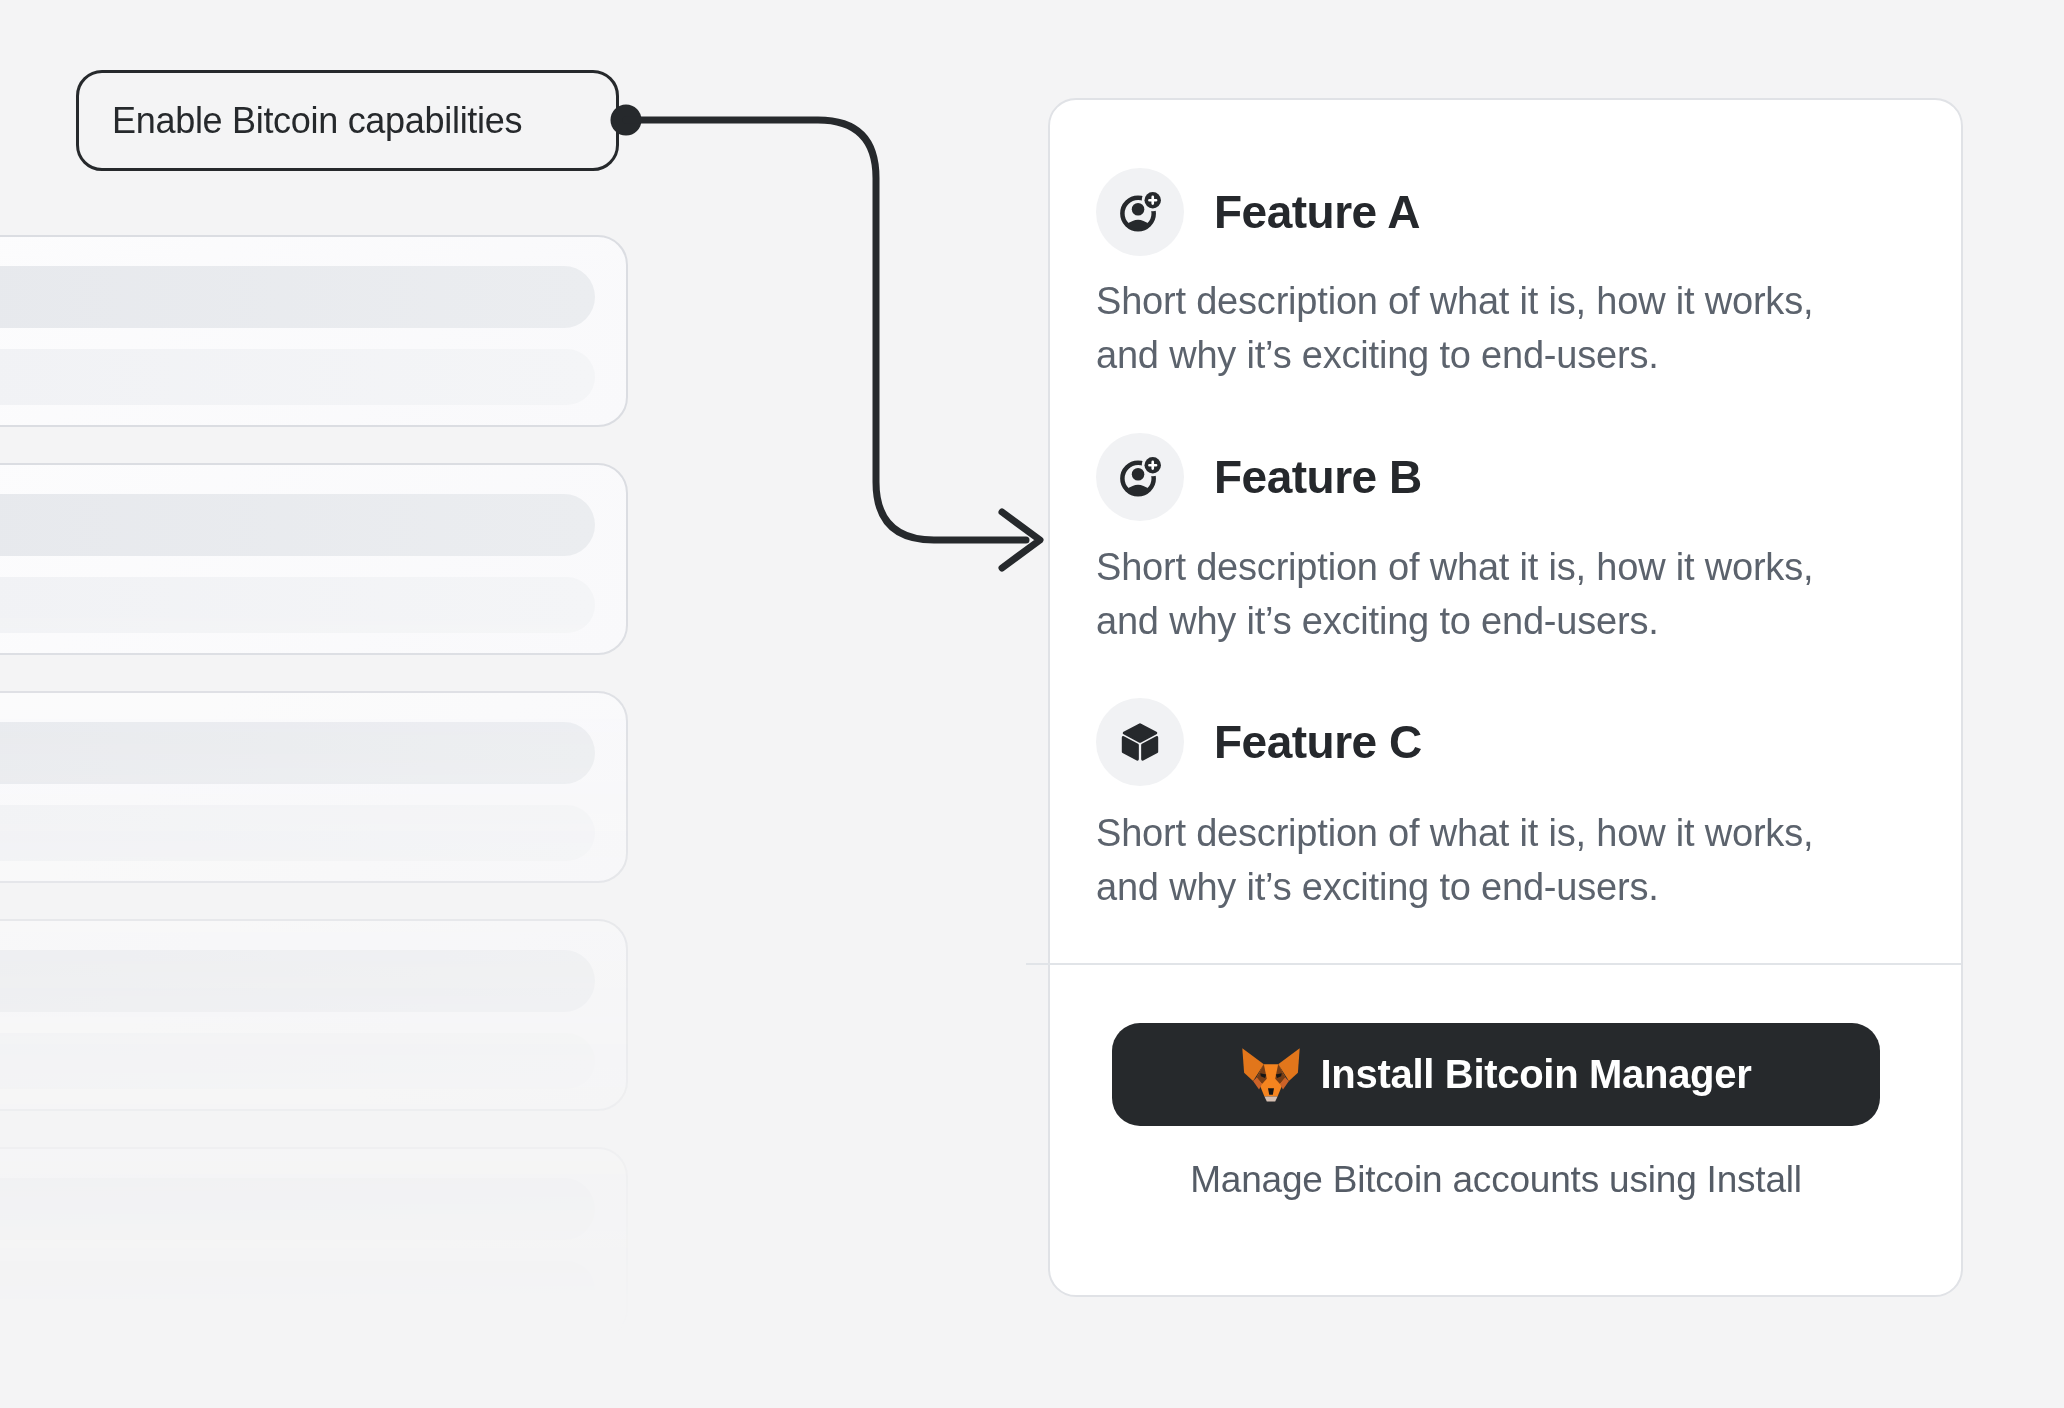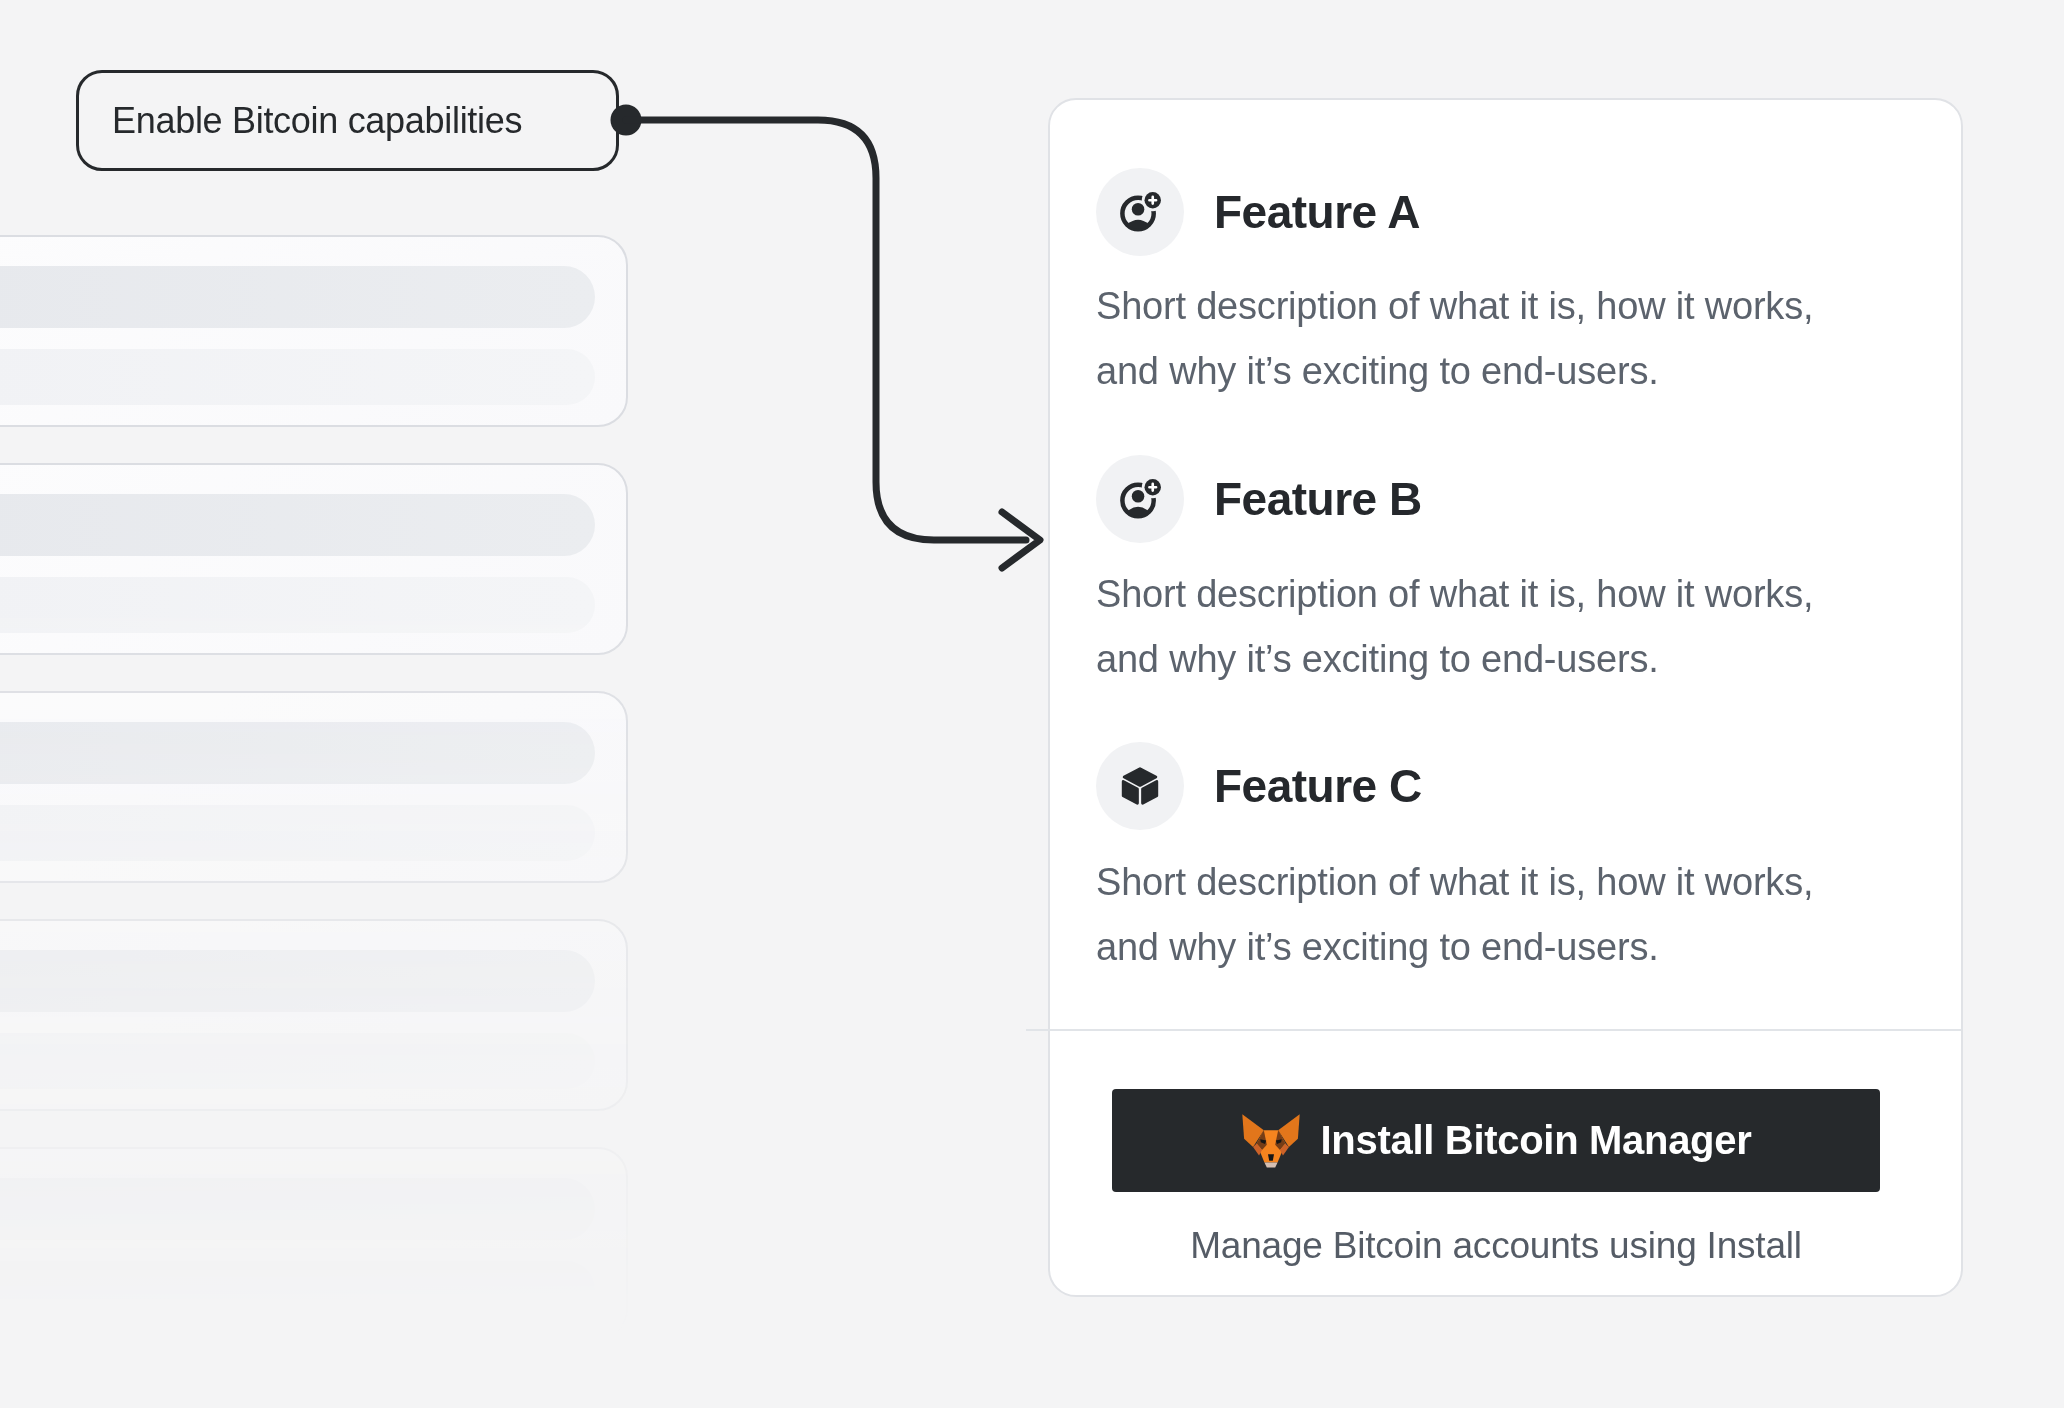--- a/index.html
+++ b/index.html
@@ -48,36 +48,36 @@
   .feature-row{display:flex;align-items:center;gap:30px;height:88px;}
   .feature-row.r1{margin-top:68px;}
   .feature-row.r2{margin-top:51px;}
   .feature-row.r3{margin-top:50px;}
   .icon-circle{
     width:88px;height:88px;border-radius:50%;background:#f1f2f4;
     display:flex;align-items:center;justify-content:center;flex:none;
   }
   .feature-title{font-size:46px;font-weight:700;letter-spacing:-.5px;color:#25282c;}
   .feature-desc{
-    margin:0;font-size:38px;line-height:65px;color:#5c636d;
+    margin:0;font-size:38px;line-height:54px;color:#5c636d;
     letter-spacing:-.2px;max-width:775px;
   }
   .feature-desc.d1{margin-top:18px;}
   .feature-desc.d2{margin-top:19px;}
   .feature-desc.d3{margin-top:20px;}
 
   .card-footer{
     margin:49px -65px 0 -70px;
     padding:58px 65px 0 70px;
     border-top:2px solid #e1e4e8;
   }
   .install-button{
     display:flex;align-items:center;justify-content:center;gap:20px;
     width:768px;height:103px;margin:0 auto;border:none;cursor:pointer;
-    background:#26292c;border-radius:4px;color:#ffffff;
+    background:#26292c;border-radius:28px;color:#ffffff;
     font-family:inherit;font-size:40px;font-weight:700;letter-spacing:-.3px;
   }
   .install-caption{
     margin-top:33px;text-align:center;
     font-size:37px;color:#555c66;letter-spacing:-.2px;
   }
 </style>
 </head>
 <body>
 

